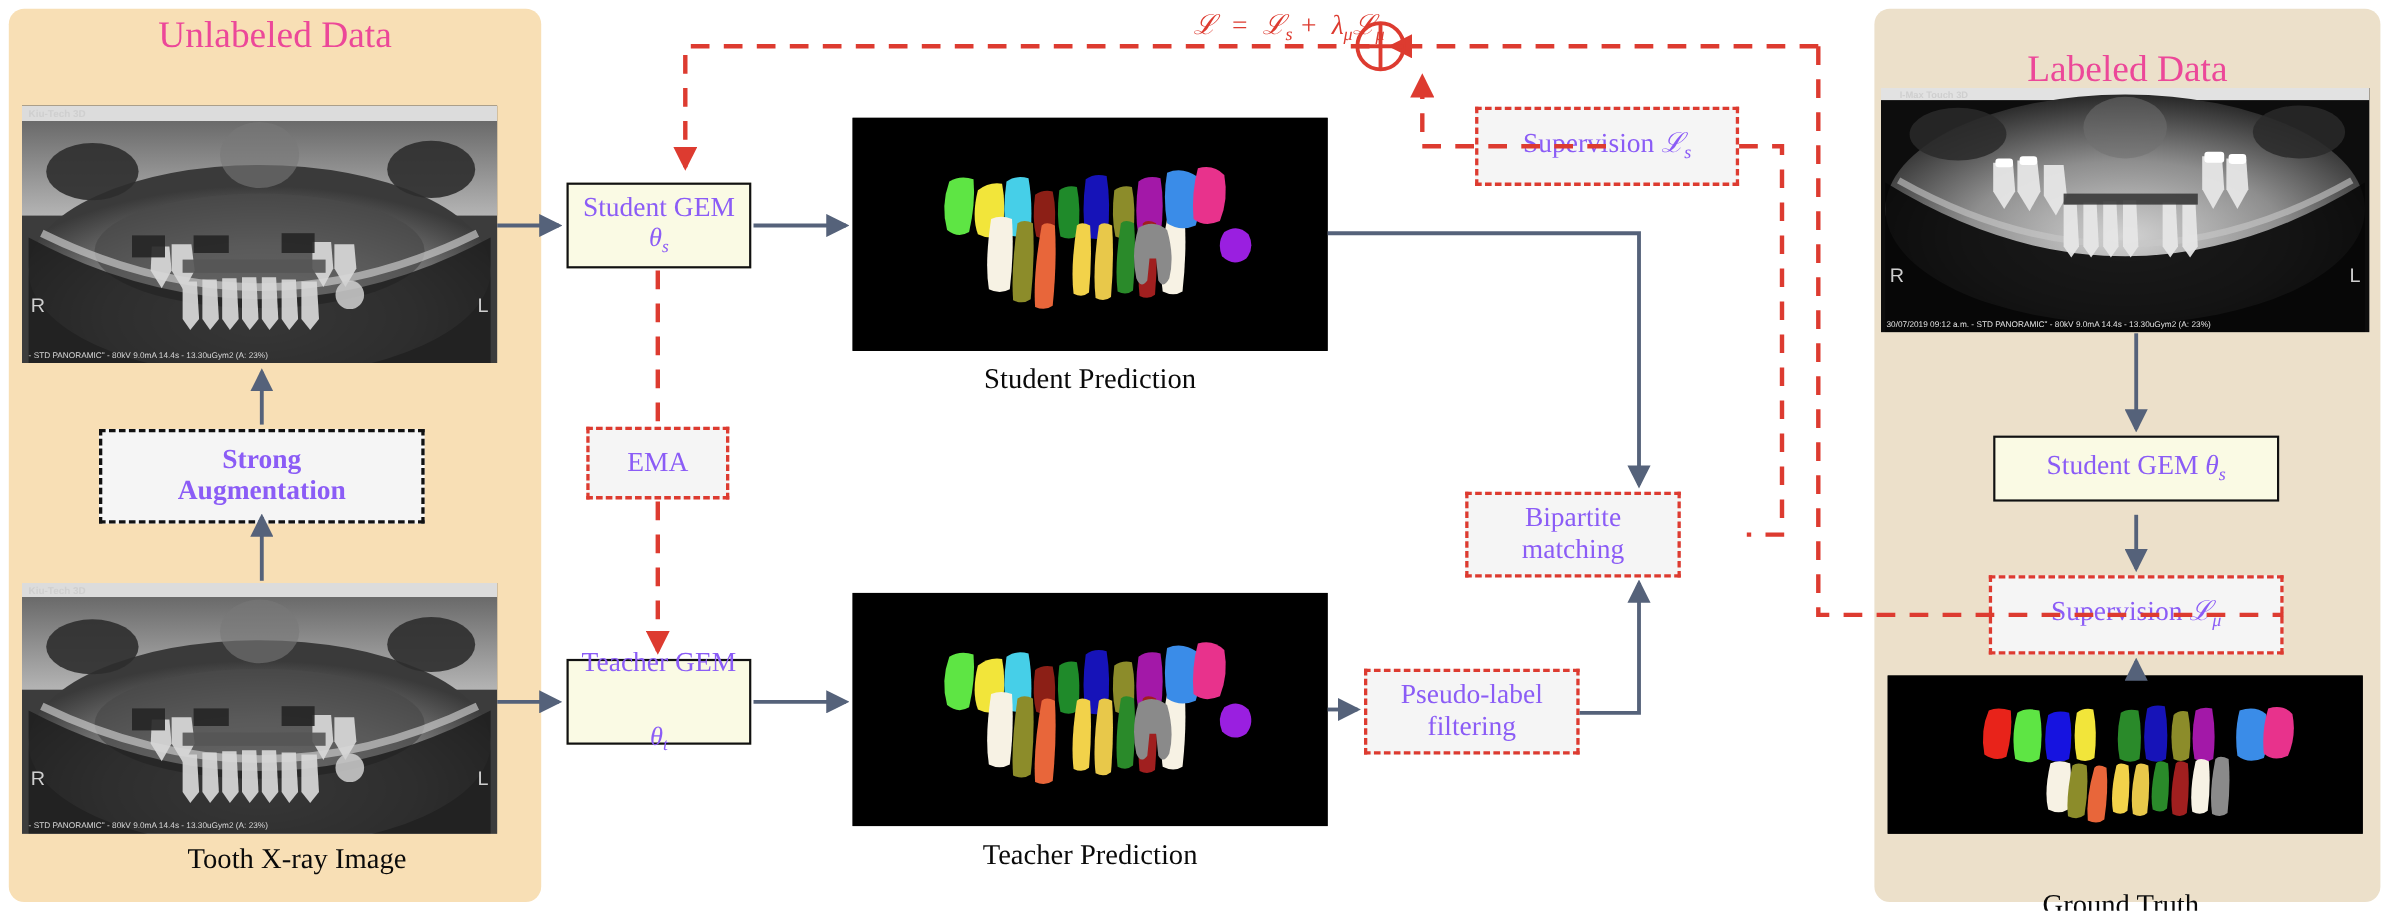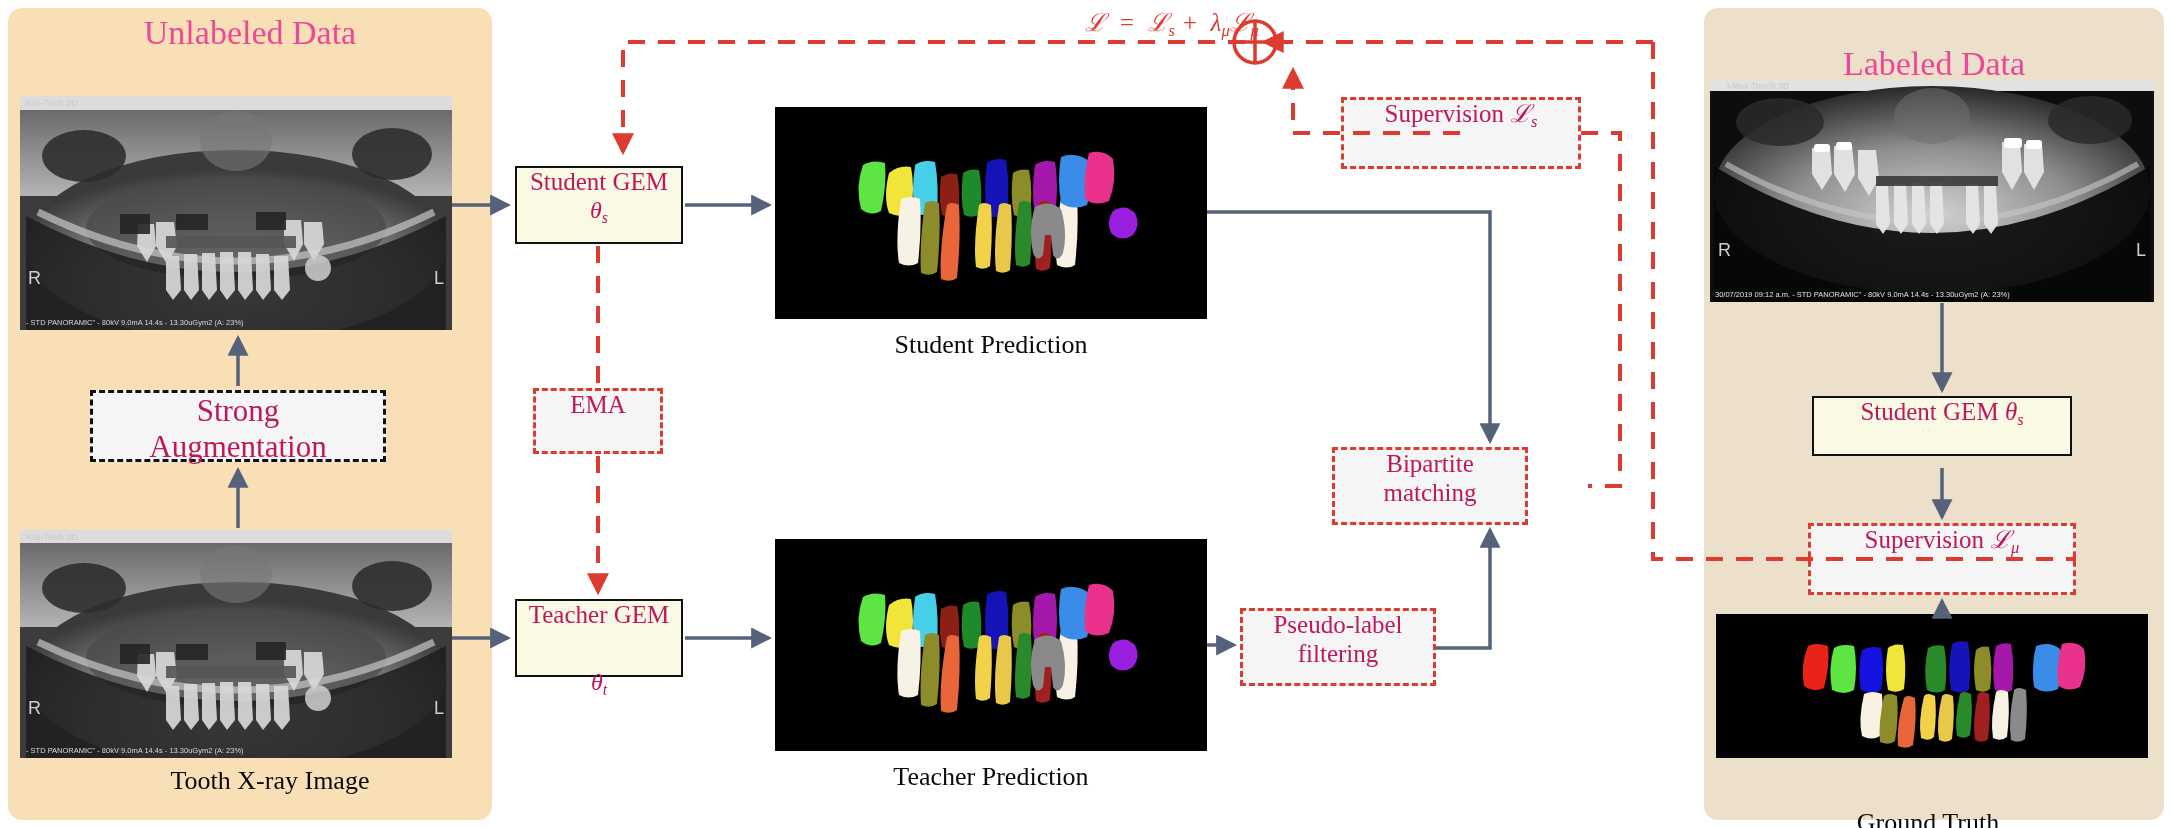--- a/index.html
+++ b/index.html
@@ -5,22 +5,22 @@
   html,body{margin:0;padding:0;background:#ffffff;}
   body{width:2172px;height:828px;position:relative;overflow:hidden;
        font-family:"Liberation Serif","DejaVu Serif",serif;}
   .panel{position:absolute;border-radius:14px;}
   #panel-unlabeled{left:8px;top:8px;width:484px;height:812px;background:#f8dfb5;}
   #panel-labeled{left:1704px;top:8px;width:460px;height:812px;background:#ece0ca;}
   .panel-title{position:absolute;width:100%;text-align:center;font-size:34px;color:#ec4899;}
   .xray{position:absolute;overflow:hidden;background:#4a4a4a;}
   .seg{position:absolute;background:#000;}
   .caption{position:absolute;width:100%;text-align:center;font-size:26px;color:#0a0a0a;}
-  .nodebox{position:absolute;display:flex;align-items:flex-start;justify-content:center;
-           text-align:center;line-height:1.15;color:#be185d;box-sizing:border-box;}
+  .nodebox{position:absolute;display:flex;align-items:center;justify-content:center;
+           text-align:center;line-height:1.15;color:#8b5cf6;box-sizing:border-box;}
   .solidbox{background:#fafae4;border:2.5px solid #111;}
   .dashblack{background:#f5f5f5;border:3px dashed #111;}
   .dashred{background:#f5f5f5;border:3.5px dashed #dd3b30;}
   .sub{font-size:0.66em;vertical-align:-0.32em;font-style:italic;}
   .mathcal{font-style:italic;font-family:"Liberation Serif",serif;}
   svg.overlay{position:absolute;left:0;top:0;width:2172px;height:828px;pointer-events:none;}
   .formula{position:absolute;color:#dd3b30;font-size:25px;font-style:italic;white-space:nowrap;}
 </style>
 </head>
 <body>
@@ -72,21 +72,21 @@
       <rect x="236" y="116" width="30" height="18"></rect>
     </g>
     <circle cx="298" cy="172" r="13" fill="#d0d0d0" opacity="0.85"></circle>
   </svg>
   <div style="position:absolute;left:6px;top:2px;font-size:9px;color:#cfcfcf;font-family:'Liberation Sans',sans-serif;font-weight:bold;">Kiu-Tech 3D</div>
   <div style="position:absolute;left:8px;top:172px;font-size:18px;color:#cfcfcf;font-family:'Liberation Sans',sans-serif;">R</div>
   <div style="position:absolute;right:8px;top:172px;font-size:18px;color:#cfcfcf;font-family:'Liberation Sans',sans-serif;">L</div>
   <div style="position:absolute;left:6px;bottom:3px;font-size:7.5px;color:#d8d8d8;font-family:'Liberation Sans',sans-serif;white-space:nowrap;">- STD PANORAMIC" - 80kV 9.0mA 14.4s - 13.30uGym2  (A: 23%)</div>
 </div>
 
-<div class="nodebox dashblack" style="left:90px;top:390px;width:296px;height:72px;font-size:31px;">
+<div class="nodebox dashblack" style="left:90px;top:390px;width:296px;height:86px;font-size:25px;font-weight:bold;">
   <div>
     <div>Strong</div>
     <div>Augmentation</div>
   </div>
 </div>
 
 <div class="xray" id="xray-bottom" style="left:20px;top:530px;width:432px;height:228px;">
   <svg viewBox="0 0 432 228" width="432" height="228" preserveAspectRatio="none">
     <defs>
       <radialGradient id="gjaw2" cx="50%" cy="72%" r="62%">

